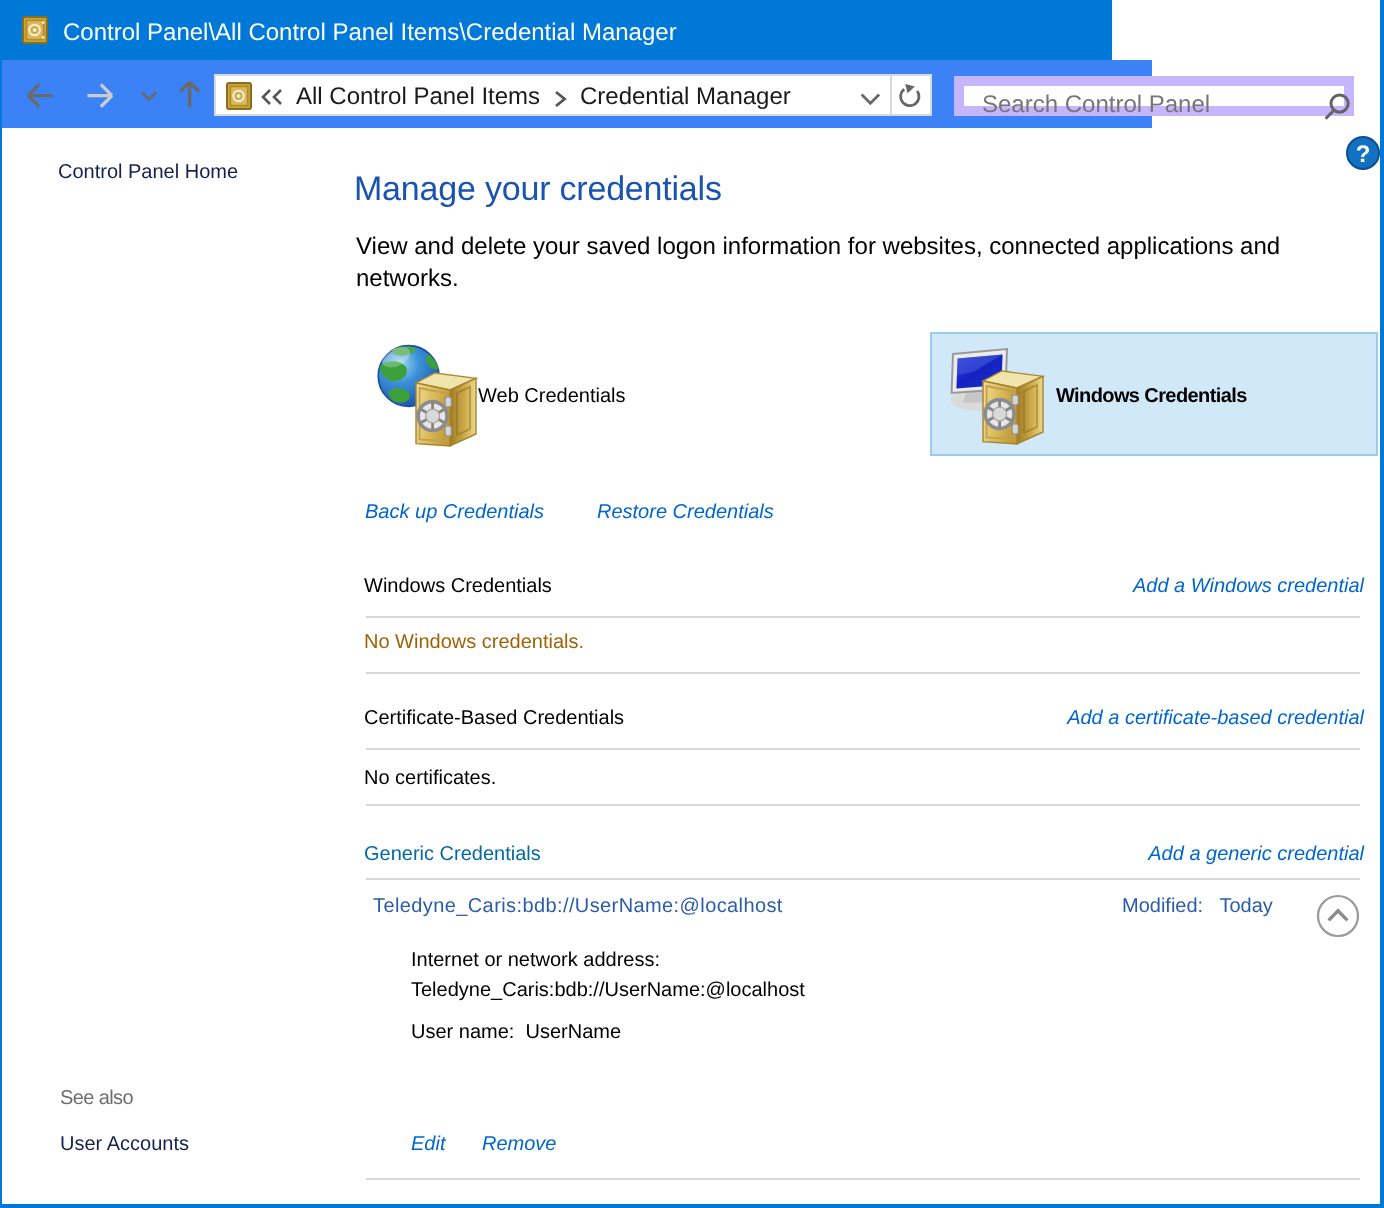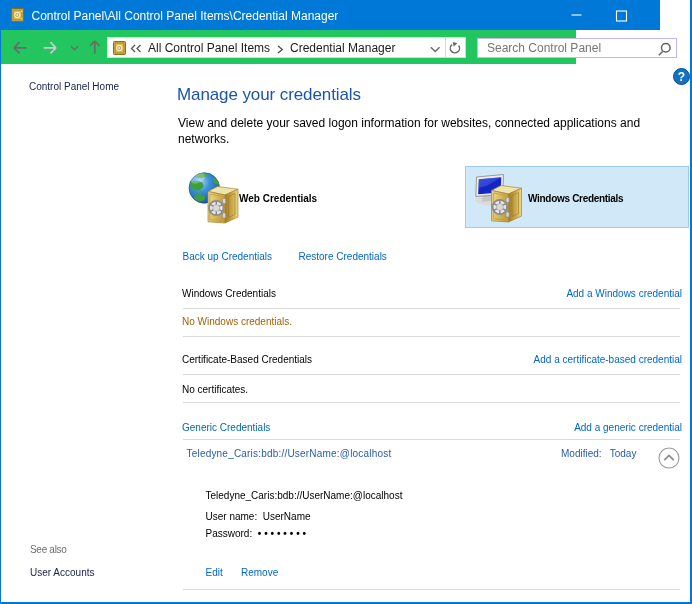--- a/index.html
+++ b/index.html
@@ -1,28 +1,28 @@
 <!DOCTYPE html>
 <html><head>
 <meta charset="utf-8">
 <style>
 * { margin:0; padding:0; box-sizing:border-box; }
 html,body { width:692px; height:604px; background:#fff; font-family:"Liberation Sans", sans-serif; }
 .window { position:relative; width:692px; height:604px; background:#fff;
   border-left:1px solid #0078d7; border-right:2px solid #0078d7; border-bottom:2px solid #0078d7; overflow:hidden; }
 .abs { position:absolute; }
-.titlebar { position:absolute; left:-1px; top:0; width:660px; height:30px; background:#0078d7; }
+.titlebar { position:absolute; left:-1px; top:0; width:556px; height:30px; background:#0078d7; }
 .title-text { position:absolute; left:31.5px; top:9px; font-size:12px; color:#fff; white-space:nowrap; }
 .winbtn { position:absolute; top:0; width:46px; height:30px; }
-.toolbar { position:absolute; left:0; top:30px; width:575px; height:34px; background:#22c55e; }
+.toolbar { position:absolute; left:0; top:30px; width:575px; height:34px; background:#3b82f6; }
 .addrbox { position:absolute; left:106px; top:7px; width:359px; height:21px; border:1px solid #d9d9d9; background:#fff; }
-.searchbox { position:absolute; left:476px; top:8px; width:200px; height:20px; border:1px solid #c4b5fd; background:#fff;padding-left:20px; }
+.searchbox { position:absolute; left:476px; top:8px; width:200px; height:20px; border:5px solid #c4b5fd; background:#fff;padding-left:20px; }
 .crumb { position:absolute; top:3px; font-size:12px; color:#1a1a1a; white-space:nowrap; line-height:14px; }
 .t12 { font-size:10px; line-height:14px; white-space:nowrap; }
-.blue { color:#0066cc; }
+.blue { color:#0066cc;font-style:italic; }
 .hline { position:absolute; height:1px; background:#d9d9d9; left:182px; width:497px; }
 .selbtn { position:absolute; left:464px; top:166px; width:224px; height:62px; background:#d0e8f8; border:1px solid #9ccbec; }
 </style>
 </head>
 <body>
 <div class="window">
 
   <div class="titlebar">
     <svg class="abs" style="left:10.5px;top:8px" width="13" height="14" viewBox="0 0 13 14">
       <rect x="0.5" y="0.5" width="12" height="13" rx="1" fill="#c8a63c" stroke="#8a6d1f"></rect>
@@ -161,21 +161,21 @@
 
   <svg class="abs" style="left:187px;top:171px" width="52" height="53" viewBox="0 0 52 53">
     <circle cx="16.3" cy="17" r="15.2" fill="url(#globe)" stroke="#1c4f9c" stroke-width="0.8"></circle>
     <path d="M9 3.5 C12 2 17 1.8 19.5 3 C21 3.8 19 5.5 16.5 6.2 C14 7 10.5 7.2 9 6 C7.8 5 7.8 4.2 9 3.5 Z" fill="#4aa84a"></path>
     <path d="M2.5 11.5 C5 9.5 9.5 9 12.5 10.5 C15.5 12 16.5 14.5 14.5 17 C12.5 19.5 8.5 20.5 5.5 18.5 C2.8 16.7 1.5 13.7 2.5 11.5 Z" fill="#3da03d"></path>
     <path d="M8 23.5 C11 22.5 15 23.5 16.5 25.5 C18 27.5 16 29.8 13 30.3 C10 30.8 7 29 6.5 26.8 C6.1 25.2 6.5 24 8 23.5 Z" fill="#3da03d"></path>
     <path d="M26.5 6.5 C29 8.2 30.8 11 31.2 13.5 C29.5 14.5 27 13 25.8 10.8 C24.6 8.6 24.8 6.2 26.5 6.5 Z" fill="#3da03d"></path>
     <ellipse cx="10" cy="7.5" rx="7.5" ry="4.5" fill="#ffffff" opacity="0.25" transform="rotate(-25 10 7.5)"></ellipse>
     <use href="#safe" x="19.5" y="15"></use>
   </svg>
-  <div class="abs t12" style="left:238px;top:192px;font-weight:bold;color:#000">Web Credentials</div>
+  <div class="abs t12" style="left:238px;top:192px;font-weight:normal;color:#000">Web Credentials</div>
 
   <svg class="abs" style="left:471px;top:172px" width="52" height="51" viewBox="0 0 52 51">
 
     <g>
       <ellipse cx="17" cy="28" rx="13.5" ry="5.5" fill="#dadada"></ellipse>
       <polygon points="11.5,22.5 21.5,22 23.5,29 9.5,29.5" fill="#c6c6c6"></polygon>
       <polygon points="4.5,5 31.5,2.5 30.8,22.5 3.8,24.5" fill="#ececec" stroke="#9a9a9a" stroke-width="1"></polygon>
       <polygon points="6.8,7.2 29.3,5.2 28.7,20.5 6.2,22.2" fill="url(#scr)"></polygon>
       <path d="M6.8,7.2 L29.3,5.2 L14.5,14 L6.5,15.5 Z" fill="#4d63e2" opacity="0.45"></path>
     </g>
@@ -202,20 +202,20 @@
   <div class="abs t12 blue" style="right:8px;top:420.5px;text-align:right">Add a generic credential</div>
   <div class="hline" style="top:439px"></div>
 
   <div class="abs t12" style="left:185.5px;top:447px;color:#2a5caa;letter-spacing:0.2px">Teledyne_Caris:bdb://UserName:@localhost</div>
   <div class="abs t12" style="left:560px;top:447px;color:#2a5caa">Modified:&nbsp;&nbsp; Today</div>
   <svg class="abs" style="left:657px;top:446.5px" width="22" height="22" viewBox="0 0 22 22">
     <circle cx="11" cy="11" r="10" fill="#fff" stroke="#9a9a9a" stroke-width="1.1"></circle>
     <path d="M6.3 13.2 L11 8.4 L15.7 13.2" stroke="#8c8c8c" stroke-width="1.7" fill="none"></path>
   </svg>
 
+  <div class="abs t12" style="left:204.5px;top:474px;color:#000">Internet or network address:</div>
   <div class="abs t12" style="left:204.5px;top:489px;color:#000">Teledyne_Caris:bdb://UserName:@localhost</div>
   <div class="abs t12" style="left:204.5px;top:509.5px;color:#000">User name: &nbsp;UserName</div>
-  <div class="abs t12" style="left:204.5px;top:526.5px;color:#000">Password: &nbsp;<span style="letter-spacing:2.9px;font-weight:bold">••••••••</span></div>
   <div class="abs t12 blue" style="left:204.5px;top:566px">Edit</div>
   <div class="abs t12 blue" style="left:240px;top:566px">Remove</div>
   <div class="hline" style="top:589px"></div>
 
 </div>
 
 </body></html>

